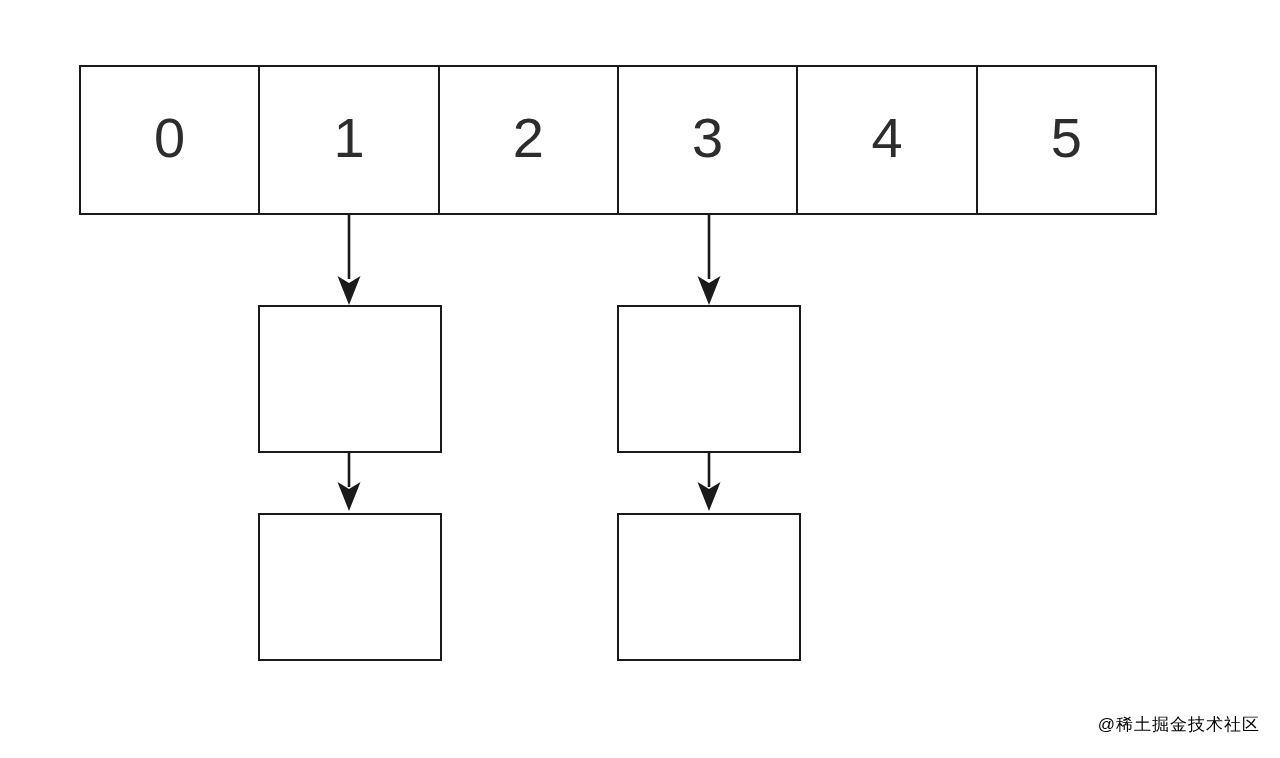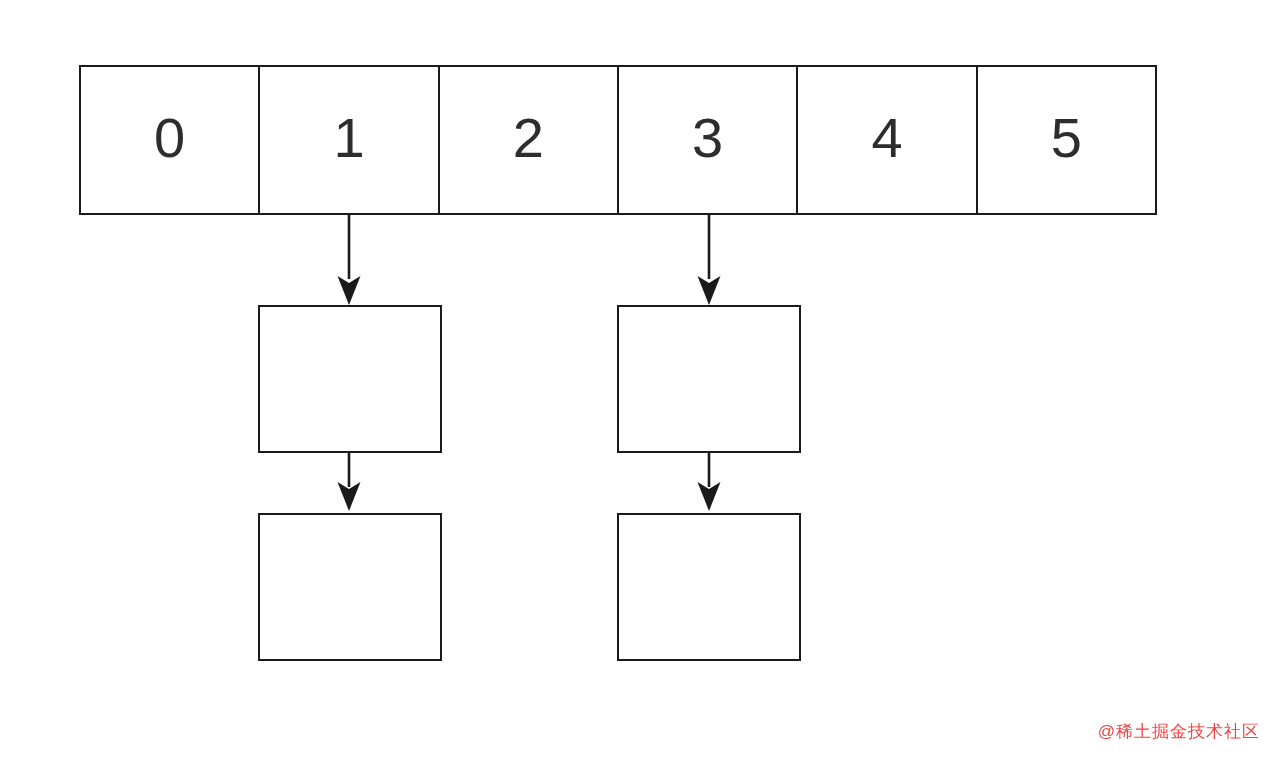--- a/index.html
+++ b/index.html
@@ -51,23 +51,23 @@
     border: 2.5px solid #1a1a1a;
     background: #ffffff;
   }
   .arrow {
     position: absolute;
     display: block;
   }
   .watermark {
     position: absolute;
     right: 20px;
-    bottom: 15px;
+    bottom: 22px;
     font-size: 17px;
-    color: #ef4444;
+    color: #000000;
     letter-spacing: 1px;
     user-select: none;
   }
 </style>
 </head>
 <body>
 
 <div class="canvas">
 
   <div class="array-row">

